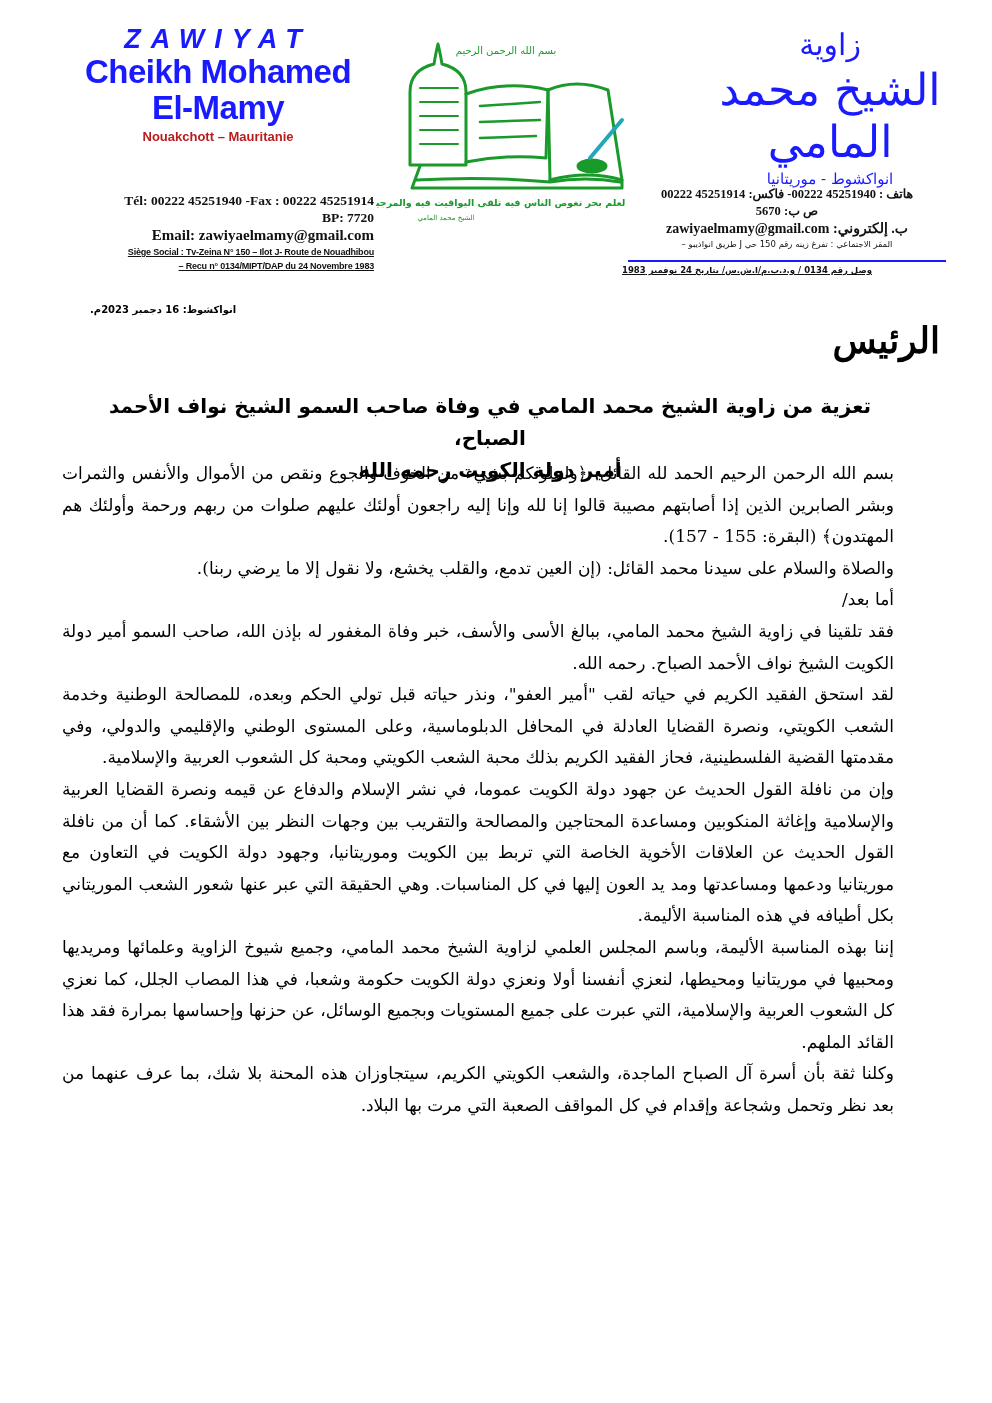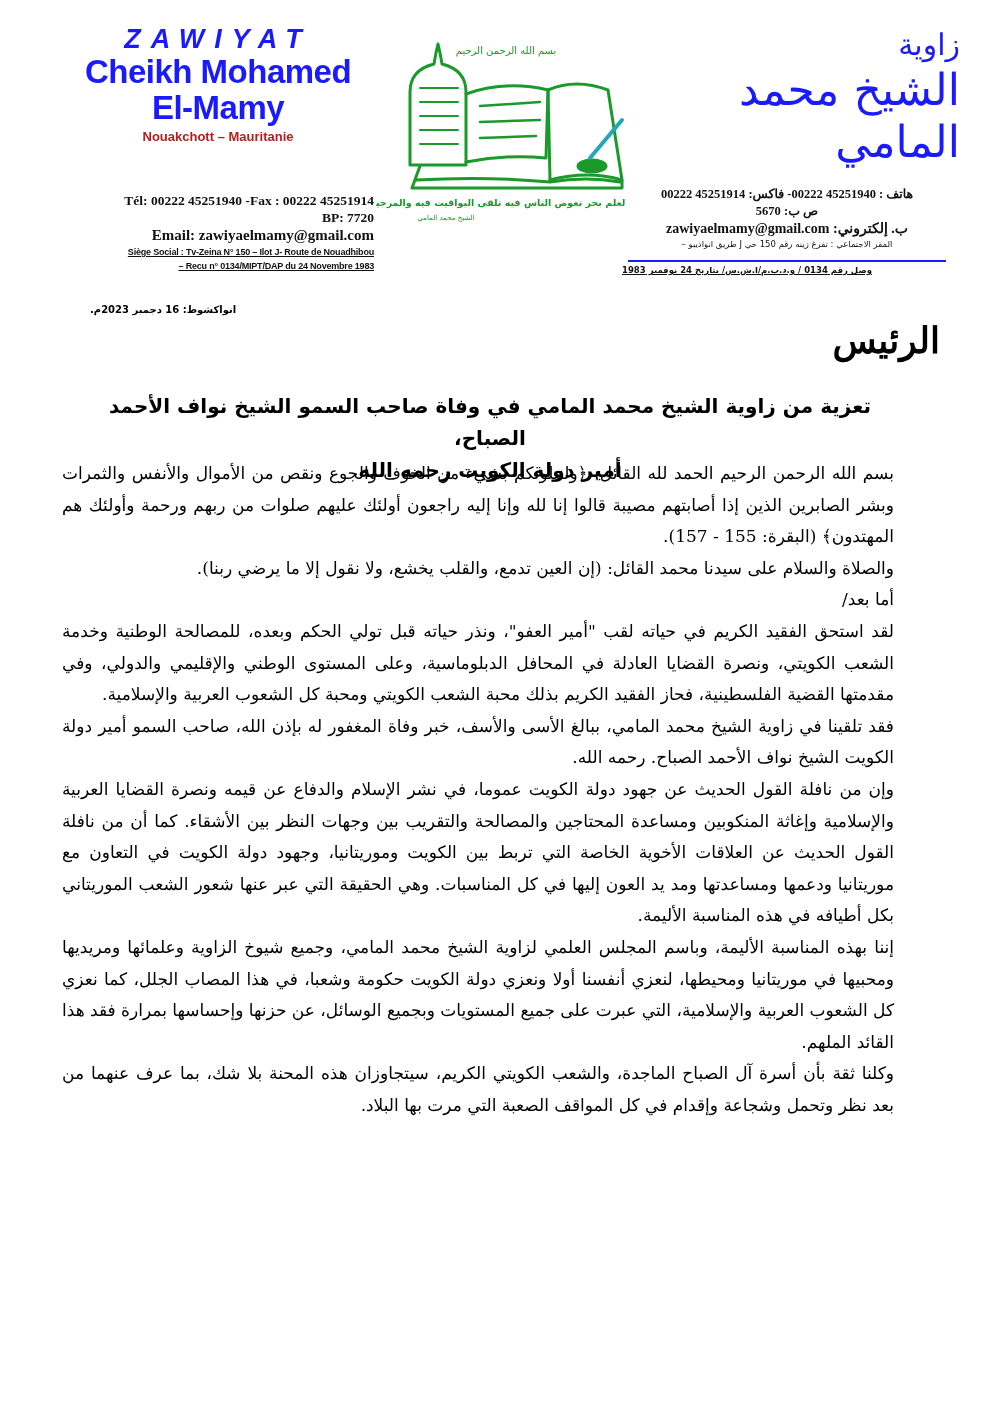--- a/index.html
+++ b/index.html
@@ -15,21 +15,21 @@
   .lh-contact { position: absolute; left: 62px; top: 192px; width: 312px; text-align: right; font-family: "Liberation Serif", serif; font-weight: bold; color: #111; }
   .lh-tel { font-size: 13.5px; line-height: 17px; }
   .lh-bp { font-size: 13.5px; line-height: 17px; }
   .lh-email { font-size: 15px; line-height: 19px; }
   .lh-seat { font-family: "Liberation Sans", sans-serif; font-size: 9px; line-height: 14px; text-decoration: underline; letter-spacing: -0.2px; }
 
   
   .logo { position: absolute; left: 376px; top: 30px; width: 250px; height: 196px; }
 
   
-  .rh-brand { position: absolute; left: 700px; top: 26px; width: 260px; text-align: right; color: #1a1aff; direction: rtl; }
+  .rh-brand { position: absolute; left: 700px; top: 26px; width: 260px; text-align: center; color: #1a1aff; direction: rtl; }
   .rh-zawiya { font-family: "DejaVu Serif", serif; font-size: 30px; line-height: 38px; }
   .rh-name { font-family: "DejaVu Serif", serif; font-size: 44px; line-height: 52px; letter-spacing: -1px; }
   .rh-city { font-family: "DejaVu Serif", serif; font-size: 15px; line-height: 22px; }
 
   .rh-contact { position: absolute; left: 622px; top: 186px; width: 330px; text-align: center; direction: rtl; font-family: "Liberation Serif", serif; font-weight: bold; color: #111; }
   .rh-tel { font-size: 12.5px; line-height: 17px; }
   .rh-bp { font-size: 12.5px; line-height: 17px; }
   .rh-email { font-size: 14px; line-height: 18px; }
   .rh-seat { font-family: "DejaVu Sans", sans-serif; font-size: 8.5px; line-height: 13px; font-weight: normal; }
   .rh-line { position: absolute; left: 628px; top: 260px; width: 318px; height: 2px; background: #1a1aff; }
@@ -89,20 +89,21 @@
     </g>
     <text x="130" y="24" text-anchor="middle" font-family="DejaVu Sans, sans-serif" font-size="10" fill="#1a9a2a" direction="rtl">بسم الله الرحمن الرحيم</text>
     <text x="125" y="176" text-anchor="middle" font-family="DejaVu Sans, sans-serif" font-size="9.5" font-weight="bold" fill="#1a9a2a" direction="rtl">والعلم بحر تغوص الناس فيه تلقى اليواقيت فيه والمرجين</text>
     <text x="70" y="190" text-anchor="middle" font-family="DejaVu Sans, sans-serif" font-size="7" fill="#1a9a2a" direction="rtl">الشيخ محمد المامي</text>
   </svg>
 </div>
 
 <div class="rh-brand">
   <div class="rh-zawiya">زاوية</div>
   <div class="rh-name">الشيخ محمد المامي</div>
+  <div class="rh-city">انواكشوط - موريتانيا</div>
 </div>
 
 <div class="rh-contact">
   <div class="rh-tel">هاتف : 45251940 00222- فاكس: 45251914 00222</div>
   <div class="rh-bp">ص ب: 5670</div>
   <div class="rh-email">ب. إلكتروني: zawiyaelmamy@gmail.com</div>
   <div class="rh-seat">المقر الاجتماعي : تفرغ زينه رقم 150 حي J طريق انواذيبو –</div>
 </div>
 <div class="rh-line"></div>
 <div class="rh-receipt">وصل رقم 0134 / و.د.ب.م/ا.ش.س/ بتاريخ 24 نوفمبر 1983</div>
@@ -112,18 +113,18 @@
 
 <div class="title">
   <div>تعزية من زاوية الشيخ محمد المامي في وفاة صاحب السمو الشيخ نواف الأحمد الصباح،</div>
   <div>أمير دولة الكويت رحمه الله</div>
 </div>
 
 <div class="body">
   <p class="last-left">بسم الله الرحمن الرحيم الحمد لله القائل: ﴿ولنبلونكم بشيء من الخوف والجوع ونقص من الأموال والأنفس والثمرات وبشر الصابرين الذين إذا أصابتهم مصيبة قالوا إنا لله وإنا إليه راجعون أولئك عليهم صلوات من ربهم ورحمة وأولئك هم المهتدون﴾ (البقرة: 155 - 157).</p>
   <p class="last-left">والصلاة والسلام على سيدنا محمد القائل: (إن العين تدمع، والقلب يخشع، ولا نقول إلا ما يرضي ربنا).</p>
   <p class="last-left">أما بعد/</p>
+  <p class="last-left">فقد تلقينا في زاوية الشيخ محمد المامي، ببالغ الأسى والأسف، خبر وفاة المغفور له بإذن الله، صاحب السمو أمير دولة الكويت الشيخ نواف الأحمد الصباح. رحمه الله.</p>
   <p class="last-left">لقد استحق الفقيد الكريم في حياته لقب "أمير العفو"، ونذر حياته قبل تولي الحكم وبعده، للمصالحة الوطنية وخدمة الشعب الكويتي، ونصرة القضايا العادلة في المحافل الدبلوماسية، وعلى المستوى الوطني والإقليمي والدولي، وفي مقدمتها القضية الفلسطينية، فحاز الفقيد الكريم بذلك محبة الشعب الكويتي ومحبة كل الشعوب العربية والإسلامية.</p>
-  <p class="last-left">فقد تلقينا في زاوية الشيخ محمد المامي، ببالغ الأسى والأسف، خبر وفاة المغفور له بإذن الله، صاحب السمو أمير دولة الكويت الشيخ نواف الأحمد الصباح. رحمه الله.</p>
   <p class="last-left">وإن من نافلة القول الحديث عن جهود دولة الكويت عموما، في نشر الإسلام والدفاع عن قيمه ونصرة القضايا العربية والإسلامية وإغاثة المنكوبين ومساعدة المحتاجين والمصالحة والتقريب بين وجهات النظر بين الأشقاء. كما أن من نافلة القول الحديث عن العلاقات الأخوية الخاصة التي تربط بين الكويت وموريتانيا، وجهود دولة الكويت في التعاون مع موريتانيا ودعمها ومساعدتها ومد يد العون إليها في كل المناسبات. وهي الحقيقة التي عبر عنها شعور الشعب الموريتاني بكل أطيافه في هذه المناسبة الأليمة.</p>
   <p class="last-left">إننا بهذه المناسبة الأليمة، وباسم المجلس العلمي لزاوية الشيخ محمد المامي، وجميع شيوخ الزاوية وعلمائها ومريديها ومحبيها في موريتانيا ومحيطها، لنعزي أنفسنا أولا ونعزي دولة الكويت حكومة وشعبا، في هذا المصاب الجلل، كما نعزي كل الشعوب العربية والإسلامية، التي عبرت على جميع المستويات وبجميع الوسائل، عن حزنها وإحساسها بمرارة فقد هذا القائد الملهم.</p>
   <p class="last-left">وكلنا ثقة بأن أسرة آل الصباح الماجدة، والشعب الكويتي الكريم، سيتجاوزان هذه المحنة بلا شك، بما عرف عنهما من بعد نظر وتحمل وشجاعة وإقدام في كل المواقف الصعبة التي مرت بها البلاد.</p>
 </div>
 
 </body></html>

